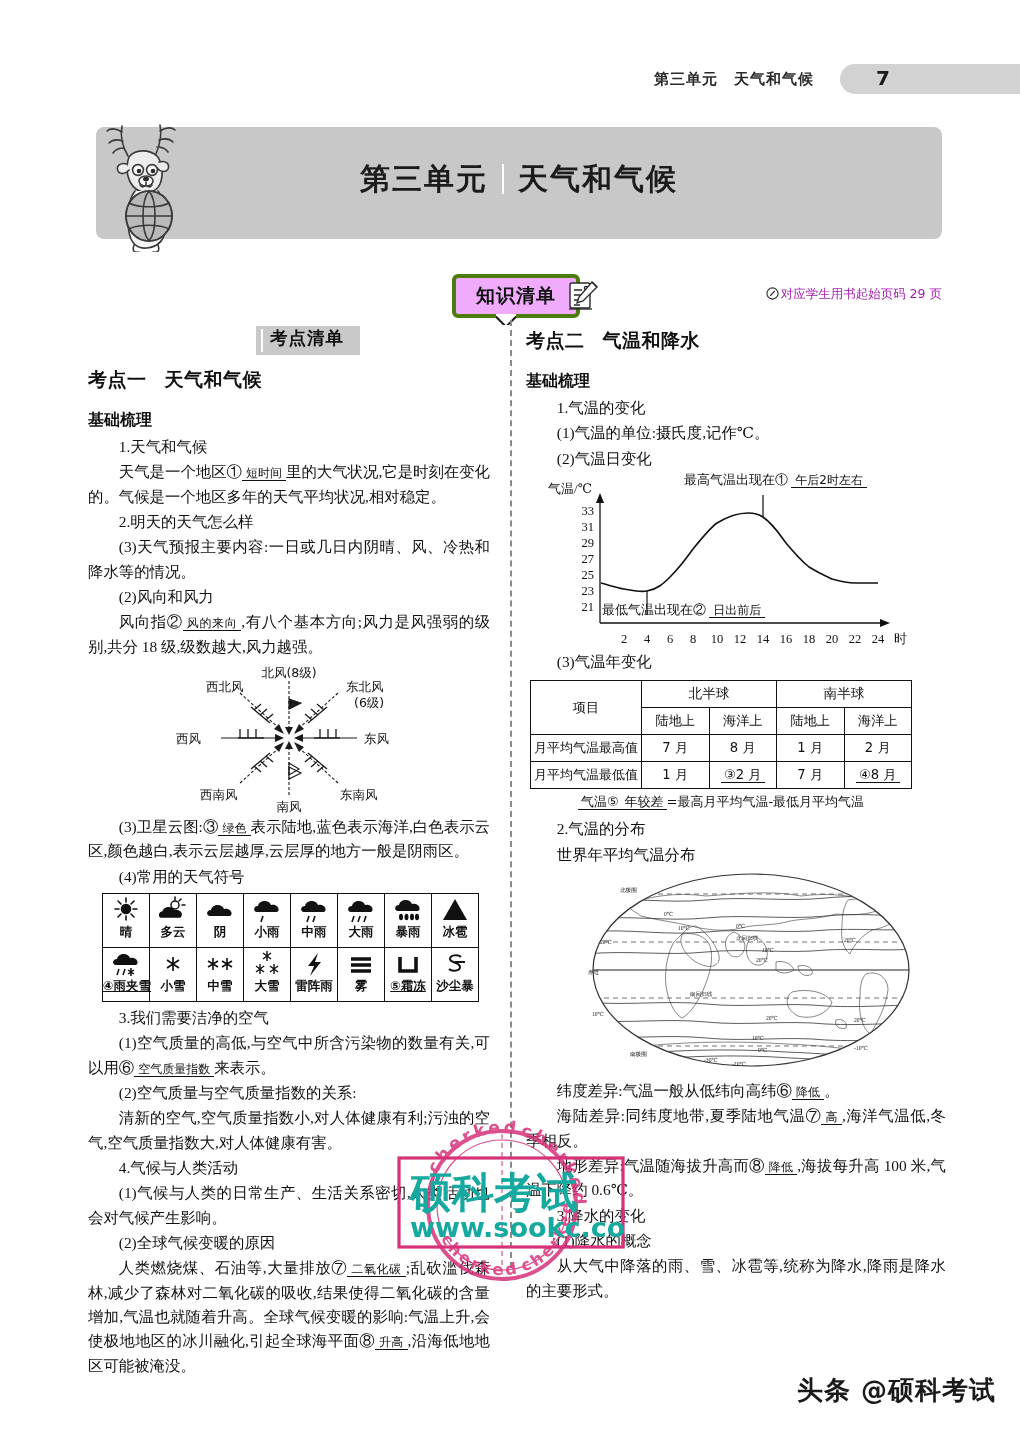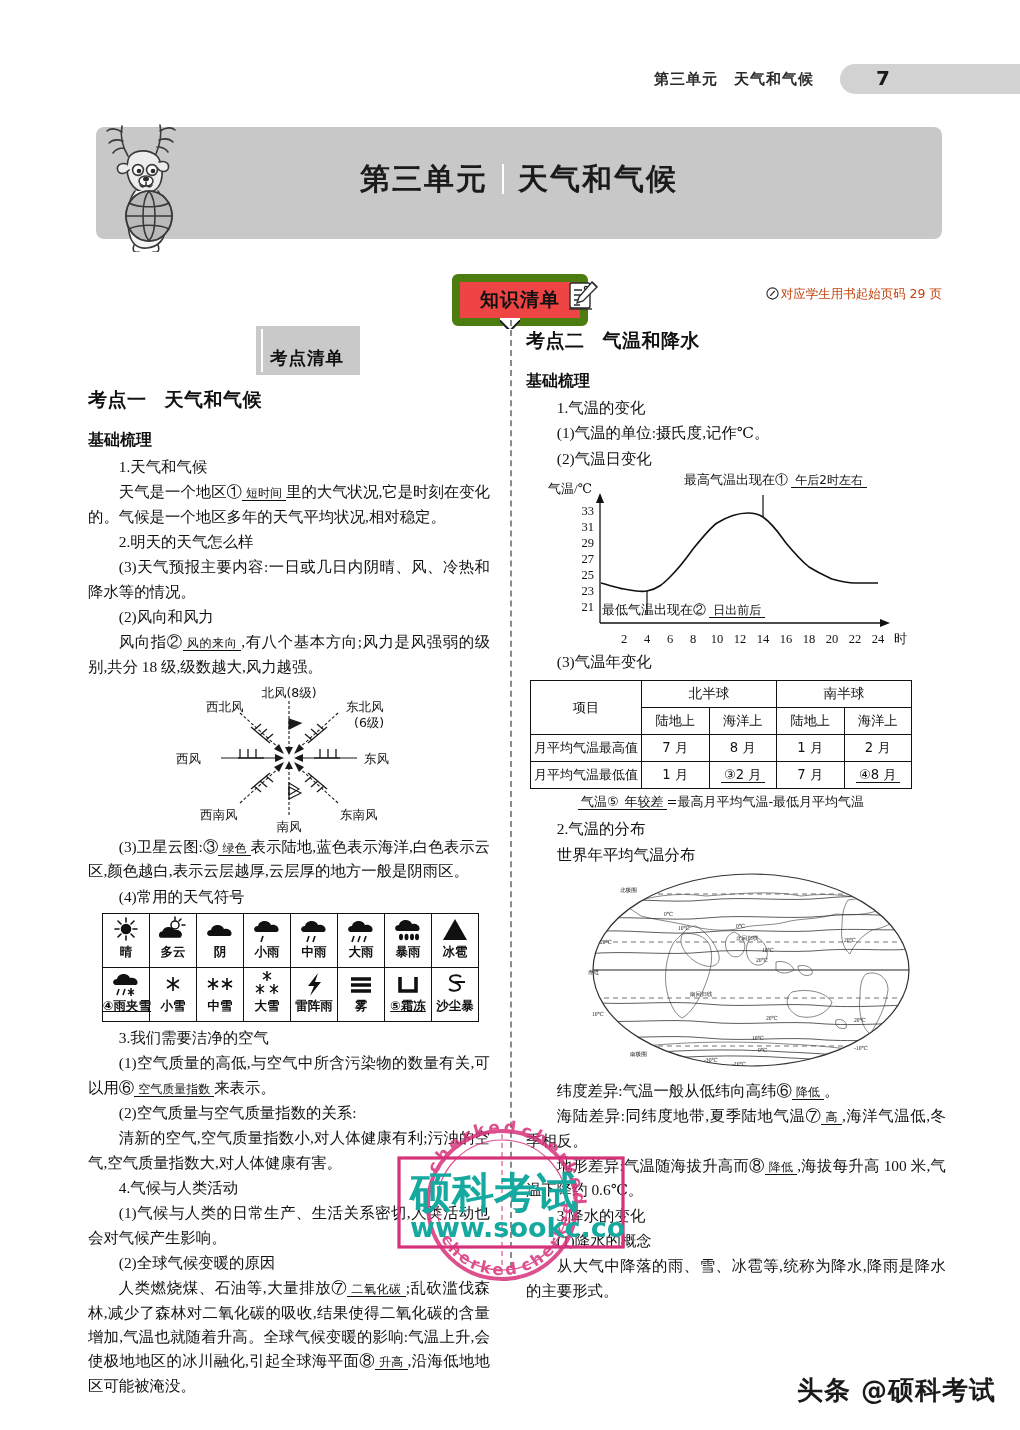--- a/index.html
+++ b/index.html
@@ -37,52 +37,52 @@
   }
   .banner .btitle .sep{
     display:inline-block;width:2px;height:30px;background:#fff;
     vertical-align:-5px;margin:0 14px;
   }
   .mascot{position:absolute;left:98px;top:112px;width:110px;height:140px;}
 
   
   .klbadge{
     position:absolute;left:452px;top:274px;width:120px;height:36px;
-    border:8px solid #4d7c0f;border-radius:6px;background:#ef4444;
+    border:4px solid #4d7c0f;border-radius:6px;background:#f0abfc;
   }
   .klbadge span{
     position:absolute;inset:0;display:flex;align-items:center;justify-content:center;
     font-size:19px;font-weight:700;letter-spacing:1px;
     font-family:"DejaVu Sans","Liberation Sans",sans-serif;
   }
   .klbadge .tail{
     position:absolute;left:40px;bottom:-11px;width:20px;height:11px;overflow:hidden;
   }
   .klbadge .tail:before{
     content:"";position:absolute;left:0;top:-10px;width:18px;height:18px;
     border:2px solid #1b1b1b;border-top:none;border-left:none;background:#fff;
     transform:rotate(45deg);
   }
   .noteicon{position:absolute;left:566px;top:278px;width:34px;height:36px;}
 
   .srcnote{
-    position:absolute;right:78px;top:286px;font-size:12.5px;color:#c2410c;
+    position:absolute;right:78px;top:286px;font-size:12.5px;color:#a21caf;
     font-family:"DejaVu Sans","Liberation Sans",sans-serif;white-space:nowrap;
   }
   .srcnote .pen{display:inline-block;width:13px;height:13px;vertical-align:-2px;margin-right:2px;}
 
   
   .divider{position:absolute;left:510px;top:320px;width:0;height:948px;
            border-left:2px dashed #8a8a8a;}
   .colL{position:absolute;left:88px;top:326px;width:402px;}
   .colR{position:absolute;left:526px;top:326px;width:420px;}
 
   .kaodian-tag{
     display:inline-block;position:relative;left:168px;margin-bottom:10px;
-    padding:20px 16px 5px 14px;background:#c9c9c9;
+    padding:0 16px 5px 14px;background:#c9c9c9;
     font-size:17.5px;font-weight:700;letter-spacing:1px;
     font-family:"DejaVu Sans","Liberation Sans",sans-serif;
   }
   .kaodian-tag:before{
     content:"";position:absolute;left:5px;top:3px;bottom:3px;width:2px;background:#fff;
   }
   h3.kd{
     margin:2px 0 6px 0;font-size:19px;font-weight:700;letter-spacing:.5px;
     font-family:"DejaVu Sans","Liberation Sans",sans-serif;
   }

